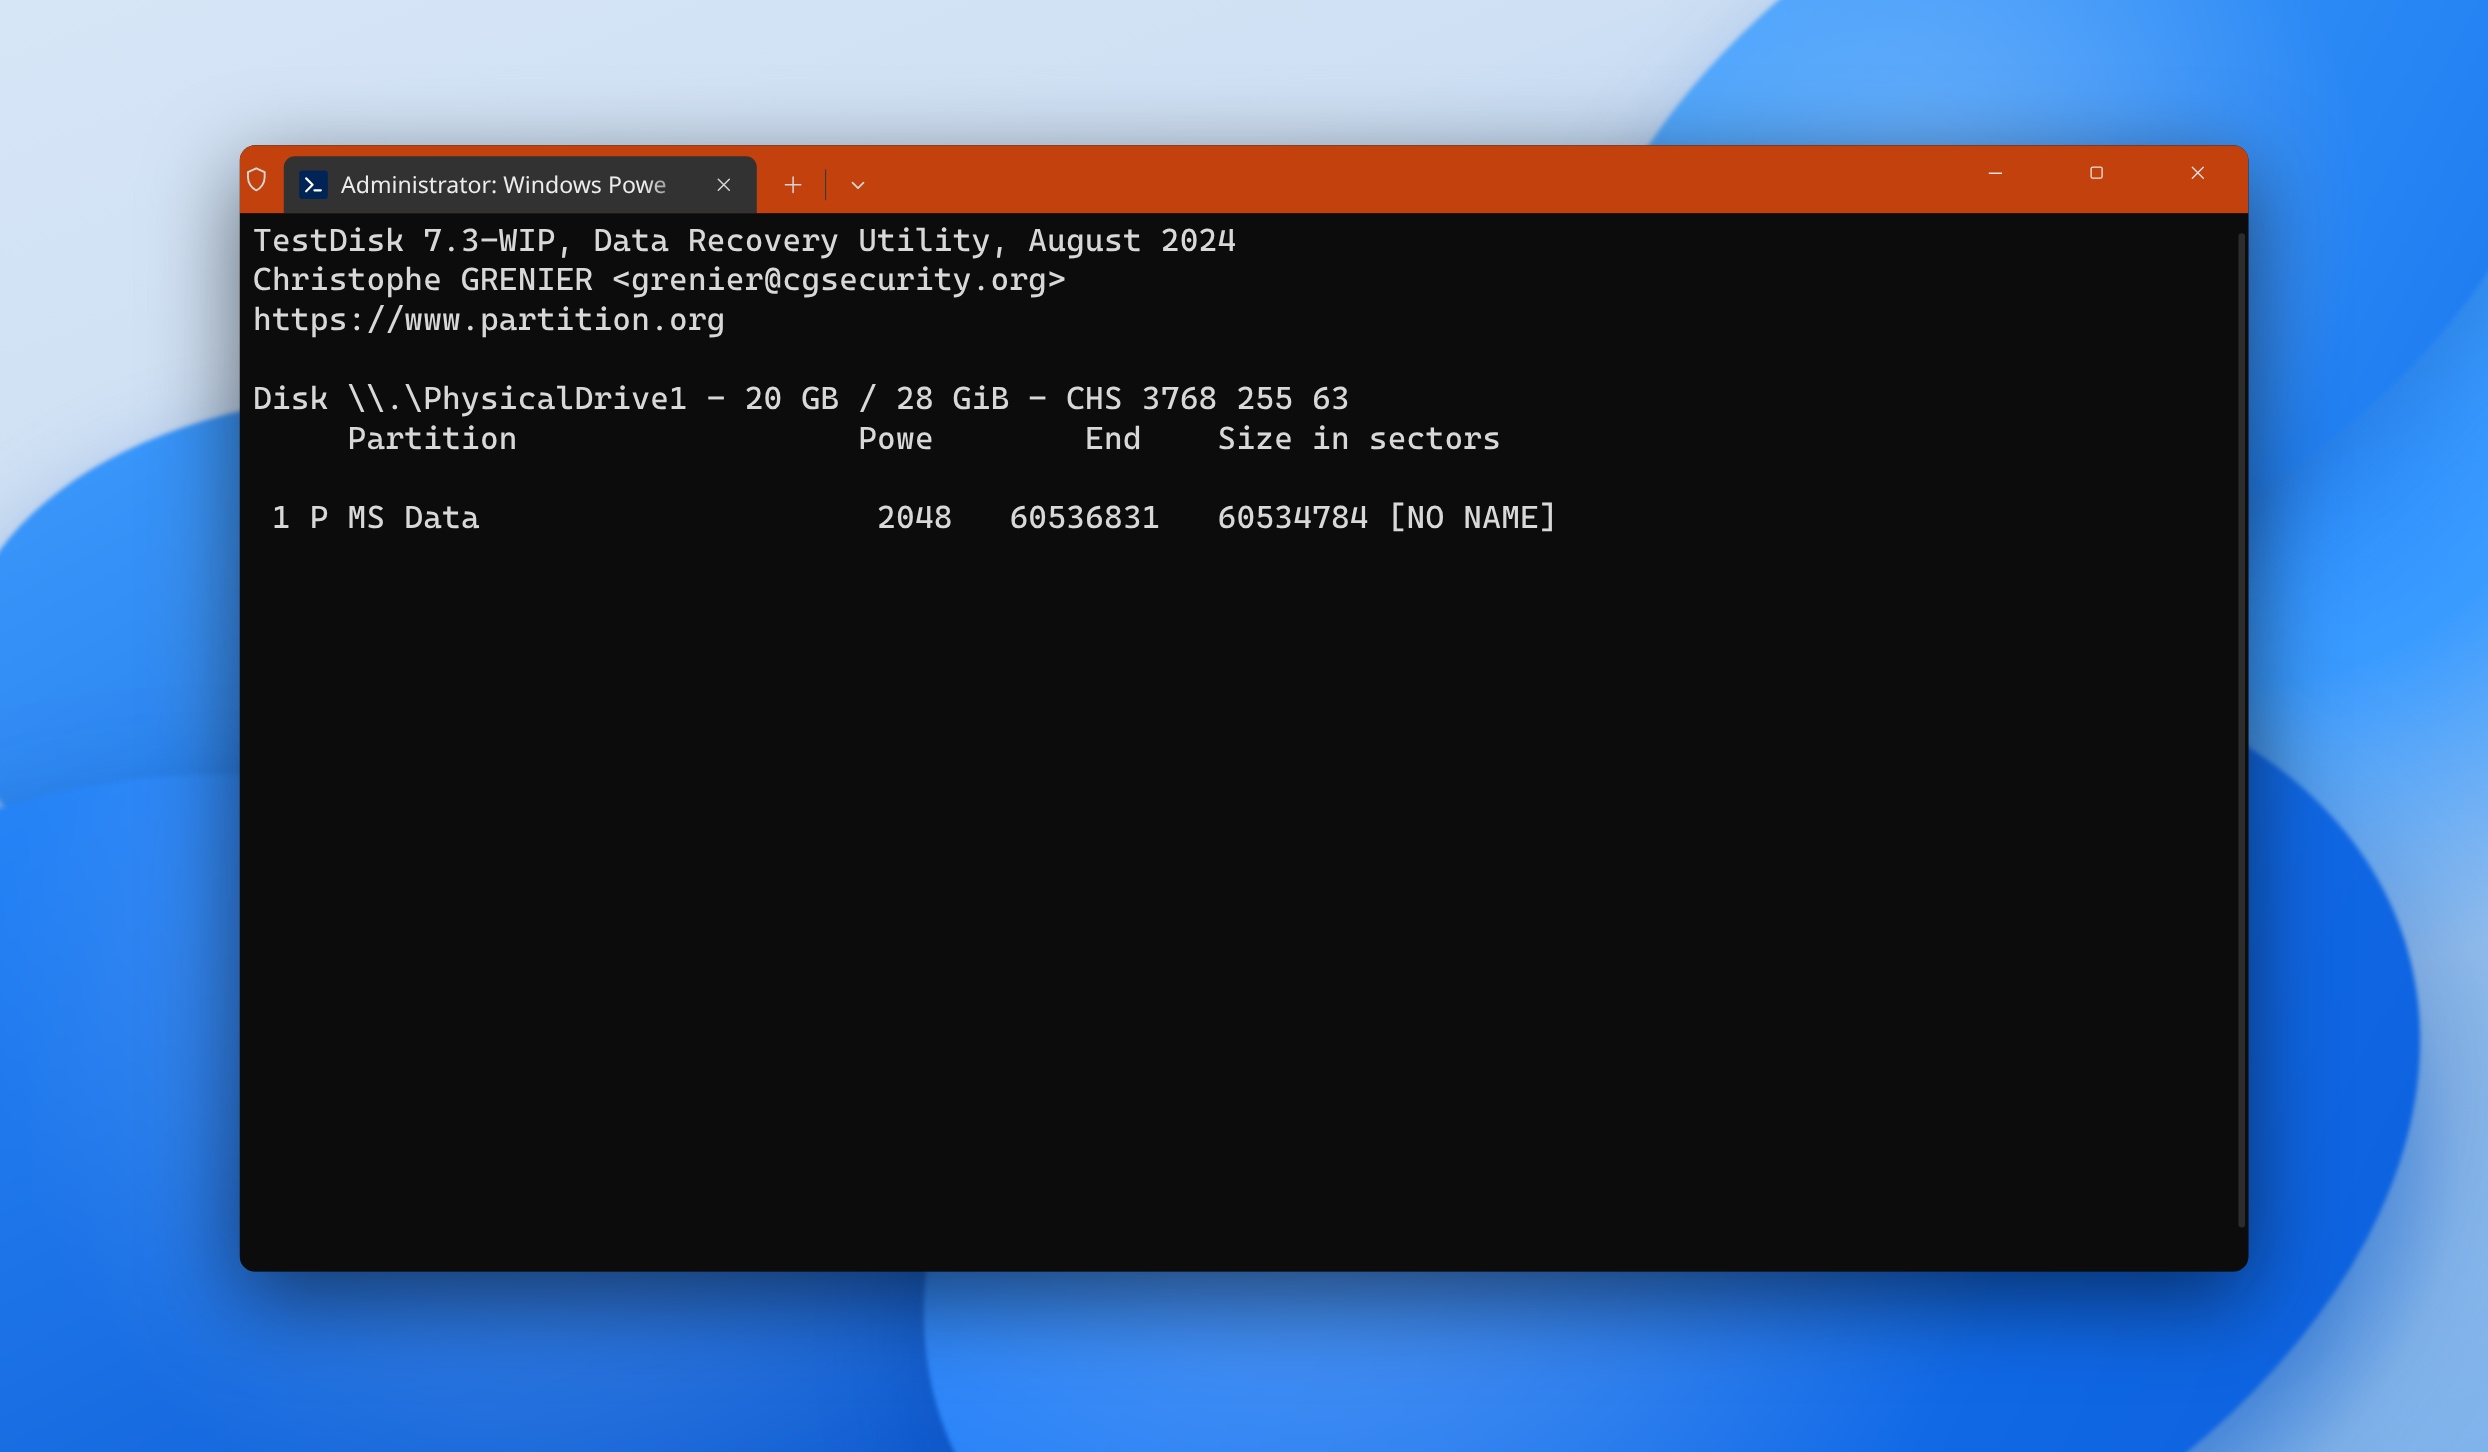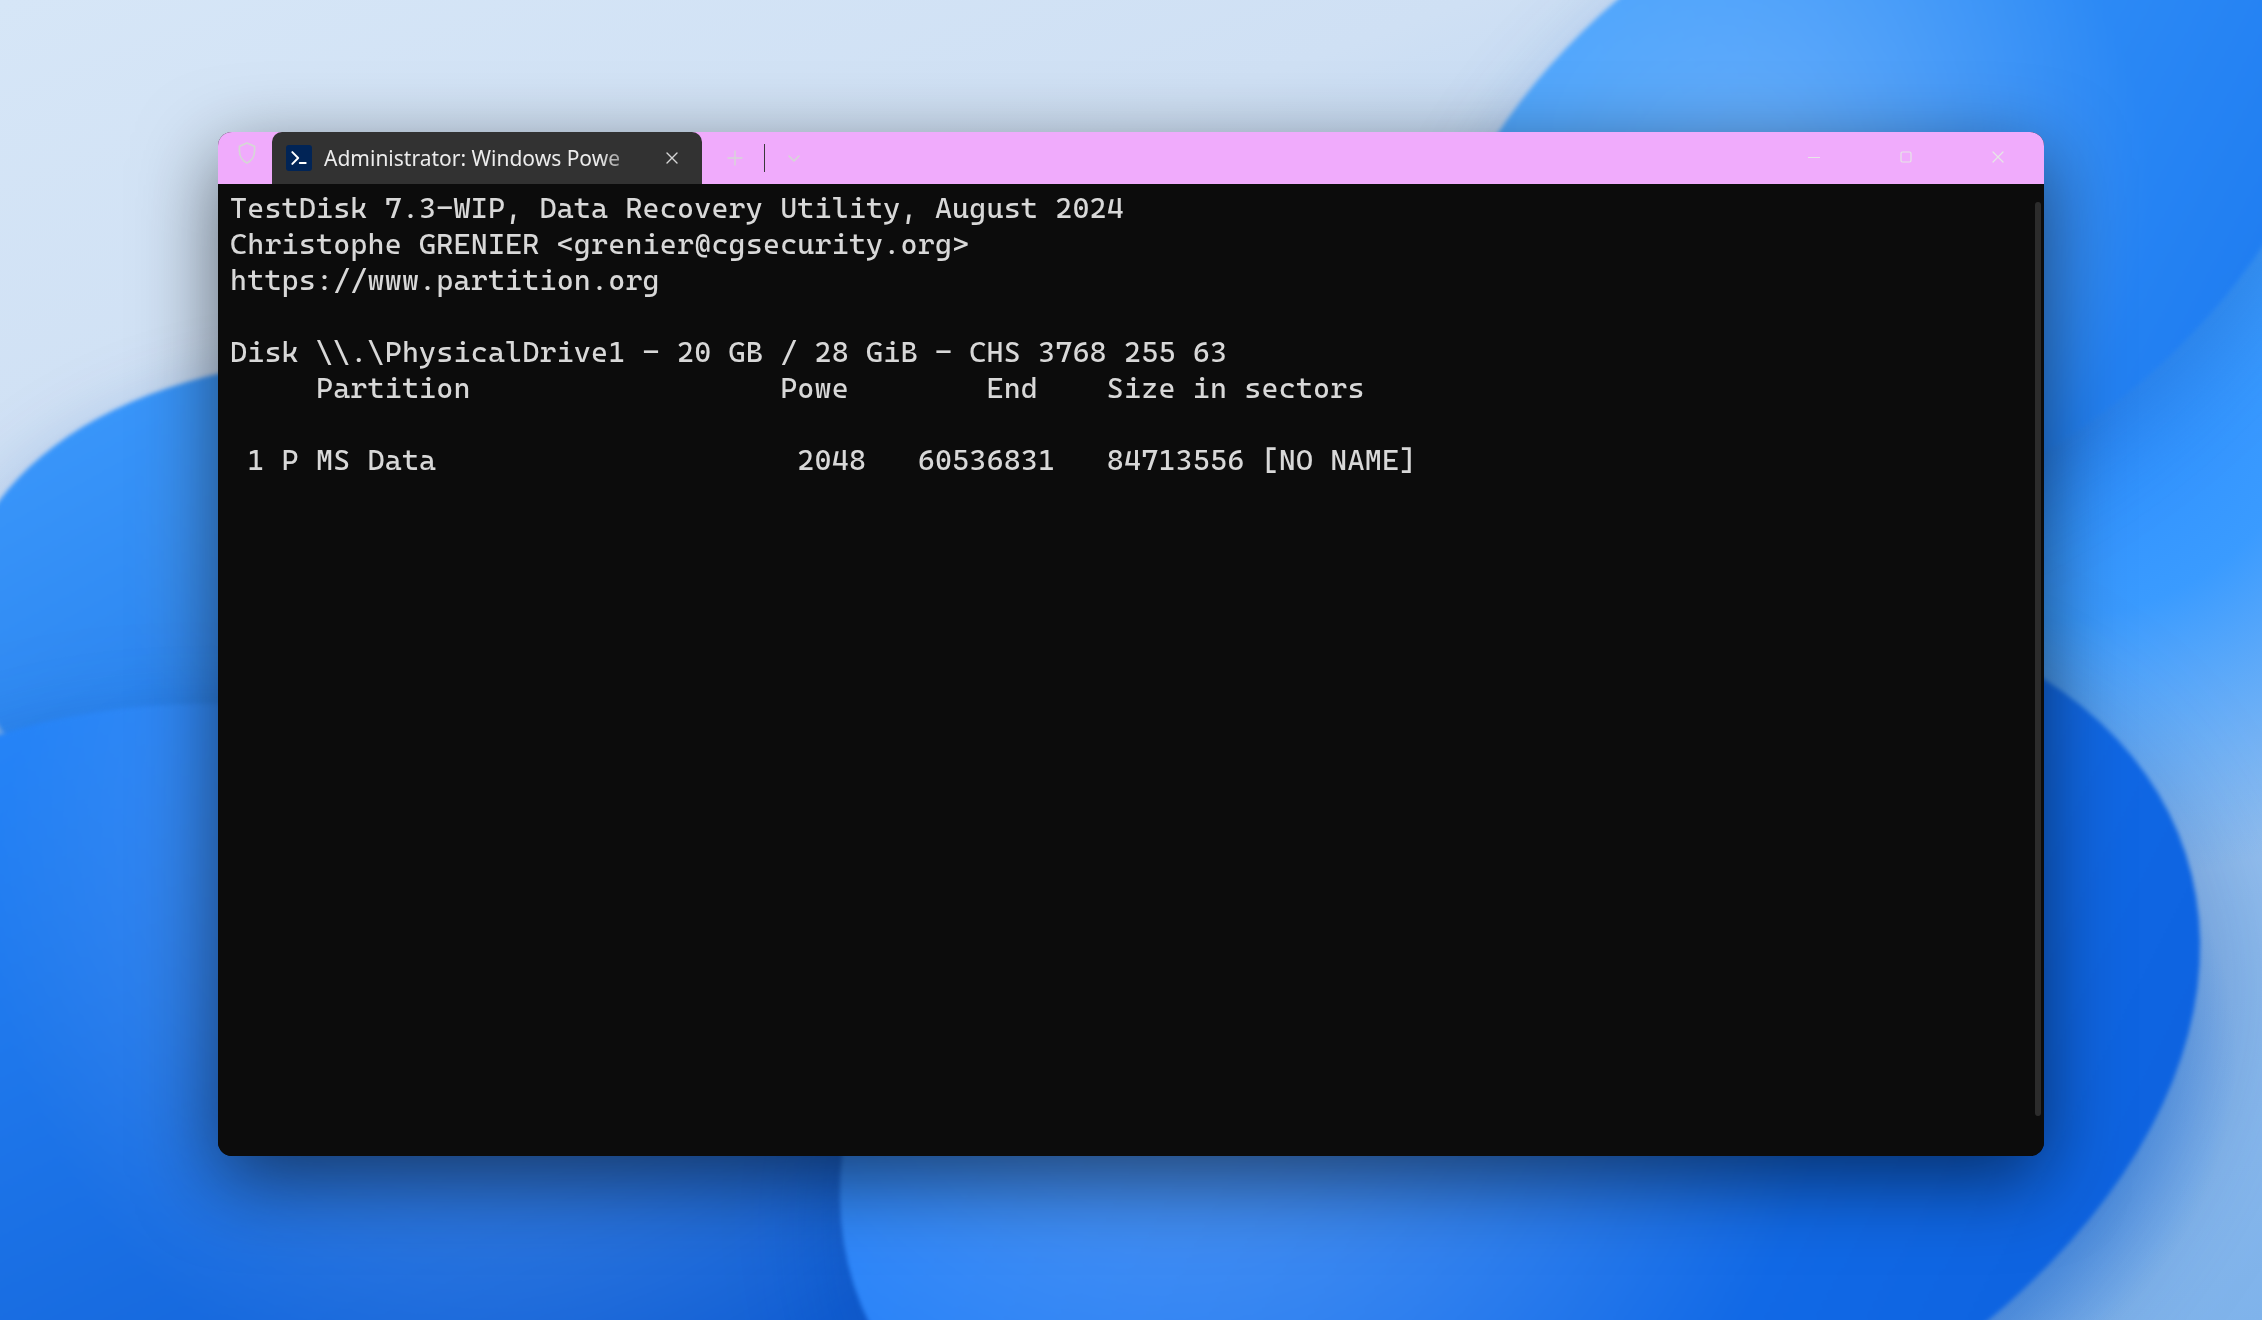--- a/index.html
+++ b/index.html
@@ -43,25 +43,24 @@
     height: 1024px;
     background: #0c0c0c;
     border-radius: 14px;
     box-shadow: 0 24px 80px rgba(0,0,0,0.55), 0 2px 0 rgba(255,255,255,0.04) inset;
     overflow: hidden;
     display: flex;
     flex-direction: column;
   }
 
   .titlebar {
-    height: 52px;
-    background: #f0abfc;
+    height: 62px;
+    background: #c2410c;
     display: flex;
     align-items: flex-end;
-    padding-left: 14px;
     padding-right: 0;
     position: relative;
     flex-shrink: 0;
   }
 
   .shield-badge {
     width: 30px;
     height: 30px;
     margin-right: 10px;
     margin-bottom: 16px;
@@ -240,21 +239,21 @@
 
   </div>
 
   <div class="terminal-body"><span>TestDisk 7.3-WIP, Data Recovery Utility, August 2024</span>
 <span>Christophe GRENIER &lt;grenier@cgsecurity.org&gt;</span>
 <span>https://www.partition.org</span>
 <span></span>
 <span>Disk \\.\PhysicalDrive1 - 20 GB / 28 GiB - CHS 3768 255 63</span>
 <span>     Partition                  Powe        End    Size in sectors</span>
 <span></span>
-<span> 1 P MS Data                     2048   60536831   84713556 [NO NAME]</span>
+<span> 1 P MS Data                     2048   60536831   60534784 [NO NAME]</span>
 
 
 
 
 
 
 
 
 <div class="scrollbar"></div></div>
 

